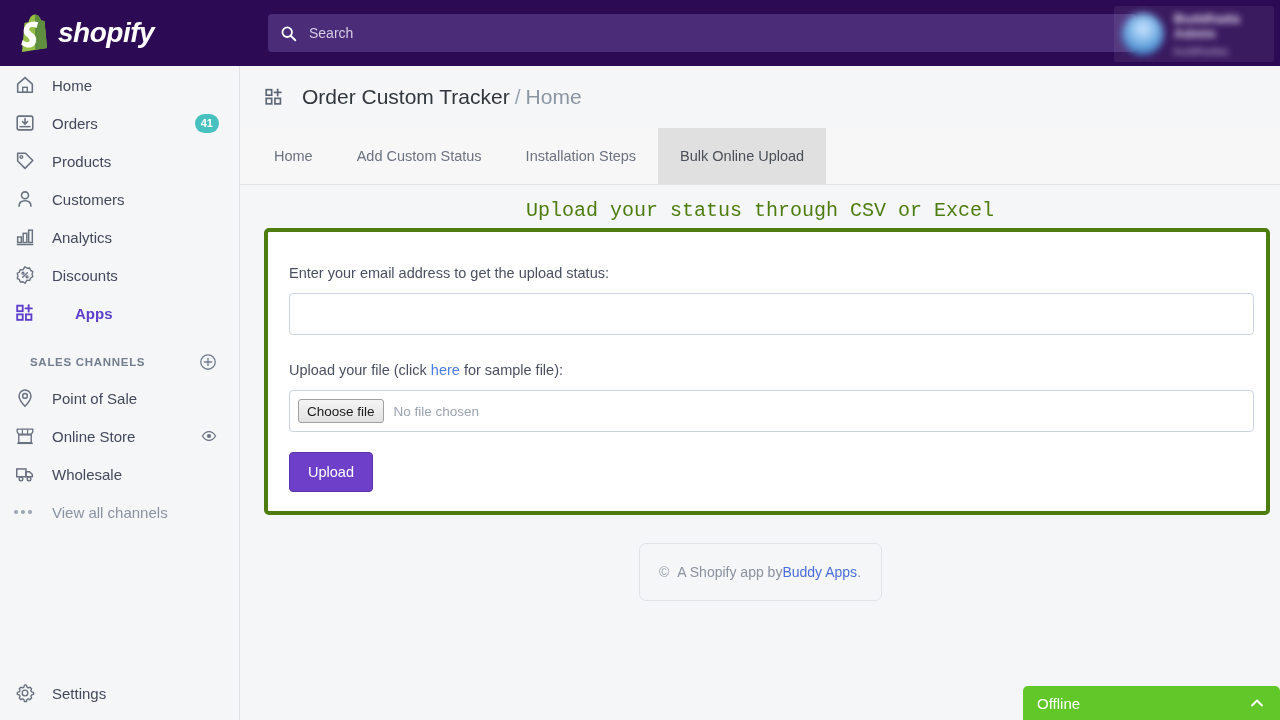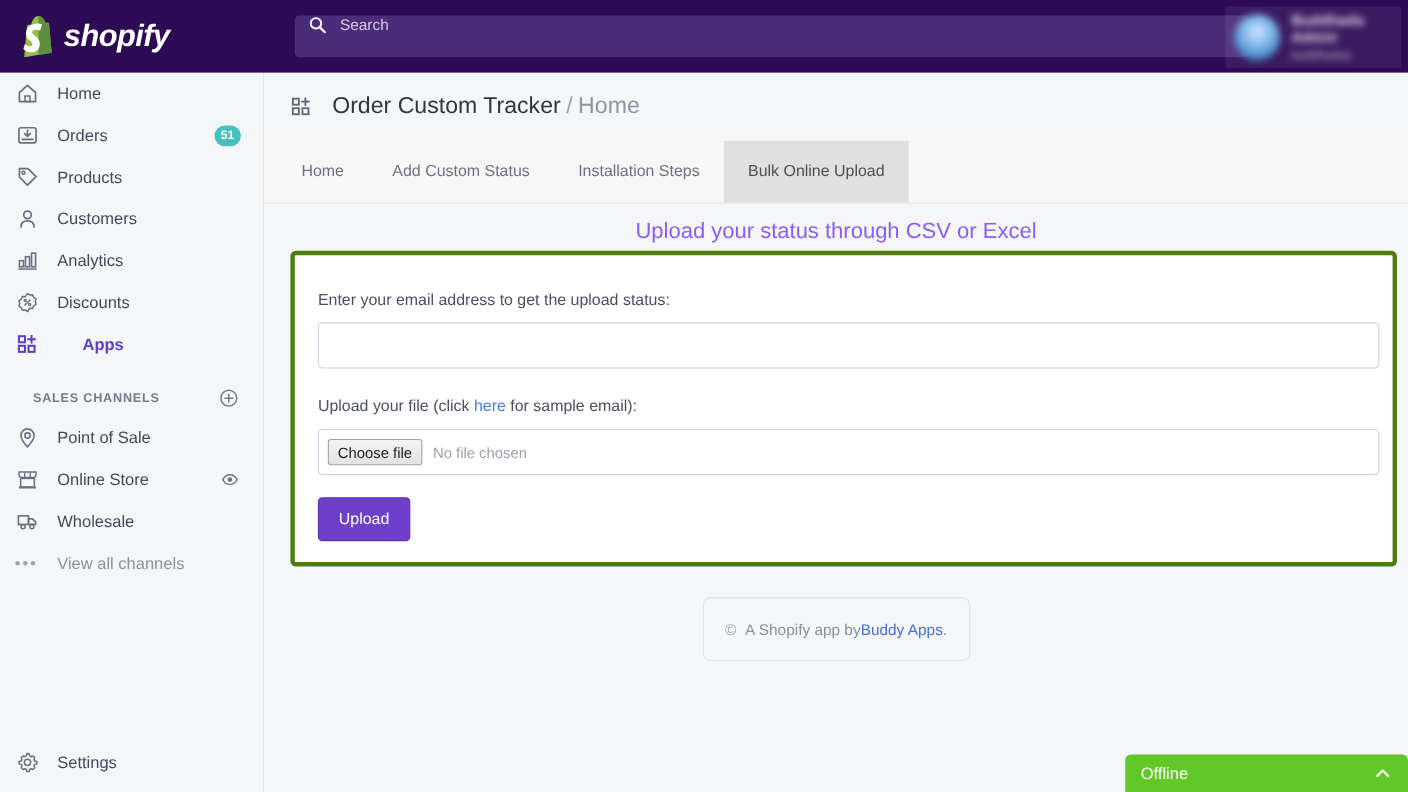--- a/index.html
+++ b/index.html
@@ -35,21 +35,21 @@
   }
   .search-wrap {
     flex: 1;
     display: flex; align-items: center;
     padding: 0 28px;
   }
   .searchbox {
     width: 868px; height: 38px;
     background: #4a2c78;
     border-radius: 4px;
-    display: flex; align-items: flex-start;
+    display: flex; align-items: center;
     padding: 0 12px;
     cursor: text;
   }
   .search-ico { width: 17px; height: 17px; flex-shrink: 0; }
   .search-ph {
     color: #d7cce6; font-size: 14px; margin-left: 12px;
   }
   .userchip {
     position: absolute; right: 6px; top: 6px;
     width: 160px; height: 56px;
@@ -156,23 +156,23 @@
   .tab:first-child { margin-left: 12px; }
   .tab.active {
     background: #e0e0e0; color: #4a4f57;
   }
 
   .content { padding: 0 0 0 0; position: relative; }
 
   .form-heading {
     position: absolute; top: 14px; left: 0; width: 1040px;
     text-align: center;
-    font-family: Liberation Sans, sans-serif;
+    font-family: Liberation Mono, monospace;
     font-size: 20px;
-    color: #8b5cf6;
+    color: #4d7c0f;
     z-index: 5;
     pointer-events: none;
   }
   .card {
     position: absolute; top: 43px; left: 24px;
     width: 1006px; height: 287px;
     background: #ffffff;
     border: 4px solid #4d7c0f;
     border-radius: 5px;
   }
@@ -302,21 +302,21 @@
     <span class="nav-label">Home</span>
   </div>
 
   <div class="nav-item">
     <svg class="nav-ico" viewBox="0 0 24 24">
       <rect x="3.5" y="4.5" width="17" height="15" rx="2" fill="none" stroke="#69717f" stroke-width="1.7"></rect>
       <path d="M12 7 L12 13 M9.2 10.4 L12 13.2 L14.8 10.4" fill="none" stroke="#69717f" stroke-width="1.7" stroke-linecap="round" stroke-linejoin="round"></path>
       <line x1="6" y1="16" x2="18" y2="16" stroke="#69717f" stroke-width="1.6"></line>
     </svg>
     <span class="nav-label">Orders</span>
-    <span class="badge">51</span>
+    <span class="badge">41</span>
   </div>
 
   <div class="nav-item">
     <svg class="nav-ico" viewBox="0 0 24 24">
       <path d="M12.5 3.5 L20.5 11.5 L12 20 L4 12 L4 3.5 Z" fill="none" stroke="#69717f" stroke-width="1.7" stroke-linejoin="round"></path>
       <circle cx="8" cy="7.6" r="1.5" fill="none" stroke="#69717f" stroke-width="1.5"></circle>
     </svg>
     <span class="nav-label">Products</span>
   </div>
 
@@ -450,21 +450,21 @@
 
     <div class="form-heading">Upload your status through CSV or Excel</div>
 
     <div class="card">
       <div class="card-inner">
 
         <div class="field-label">Enter your email address to get the upload status:</div>
         <input class="text-input" type="text" placeholder="" style="">
 
         <div class="field-label label-upload">
-          <span>Upload your file (click </span><span class="link">here</span><span> for sample email):</span>
+          <span>Upload your file (click </span><span class="link">here</span><span> for sample file):</span>
         </div>
 
         <div class="file-row">
           <span class="choose-btn">Choose file</span>
           <span class="file-none">No file chosen</span>
         </div>
 
         <button class="upload-btn">Upload</button>
       </div>
     </div>

